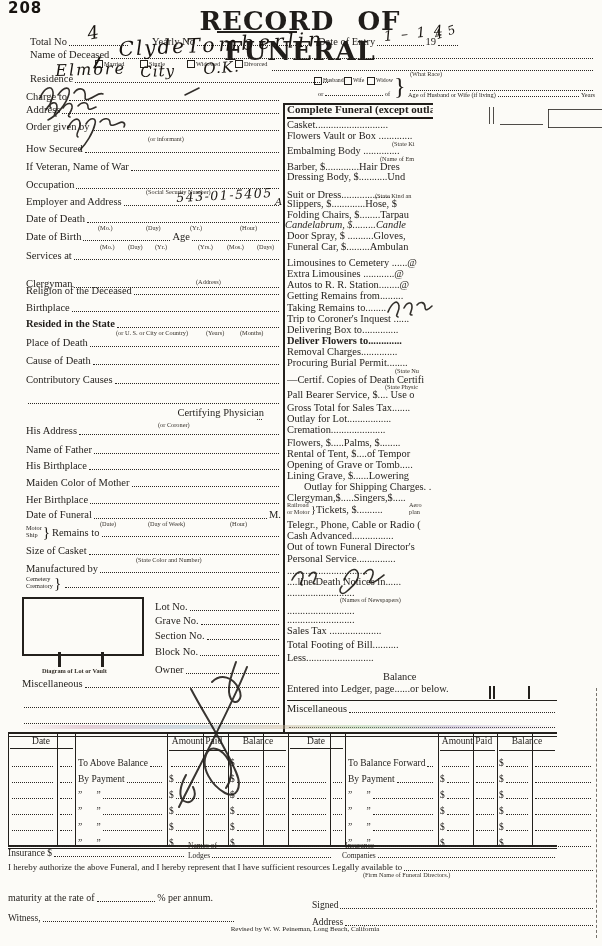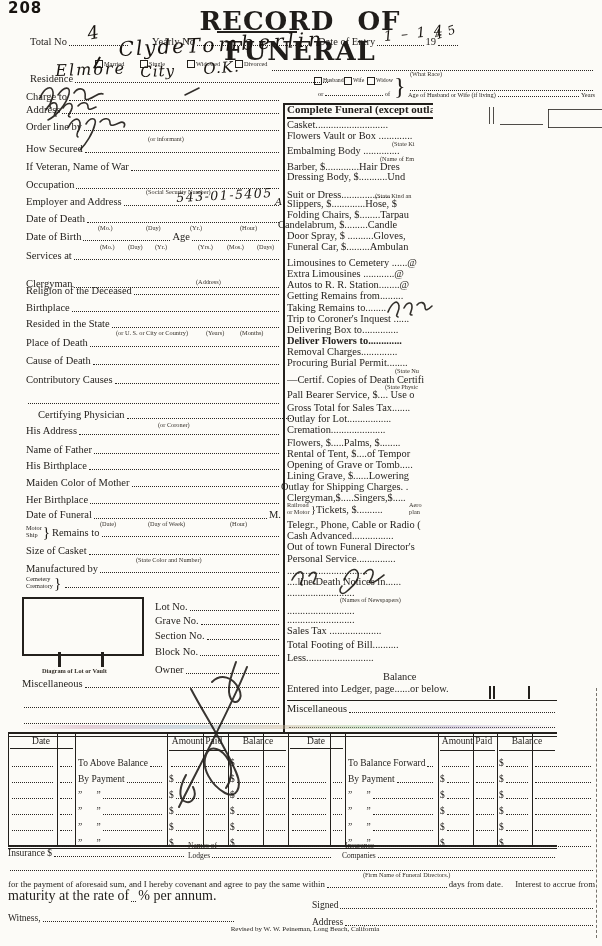--- a/index.html
+++ b/index.html
@@ -39,20 +39,23 @@
   <div class="row" style="left:30px;top:35px;width:100px;">
     <span class="lbl">Total No</span><div class="leader"></div>
   </div>
   <div class="row" style="left:152px;top:35px;width:160px;">
     <span class="lbl">Yearly No</span><div class="leader"></div>
   </div>
   <div class="row" style="left:318px;top:35px;width:142px;">
     <span class="lbl">Date of Entry</span><div class="leader"></div>
     <span class="lbl">19</span><div class="leader fix" style="width:20px;"></div>
   </div>
+  <div class="row" style="left:30px;top:48px;width:565px;">
+    <span class="lbl">Name of Deceased</span><div class="leader"></div>
+  </div>
 
   <div id="marital">
       <div class="cb" style="left: 95px; top: 60px;"></div>
       <div class="cblbl" style="left: 104px; top: 61px; font-size: 6.3px;">Married</div>
       <div class="cb" style="left: 140px; top: 60px;"></div>
       <div class="cblbl" style="left: 149px; top: 61px; font-size: 6.3px;">Single</div>
       <div class="cb" style="left: 187px; top: 60px;"></div>
       <div class="cblbl" style="left: 196px; top: 61px; font-size: 6.3px;">Widowed</div>
       <div class="cb" style="left: 235px; top: 60px;"></div>
       <div class="cblbl" style="left: 244px; top: 61px; font-size: 6.3px;">Divorced</div>
@@ -79,37 +82,37 @@
   </div>
   <div class="row" style="left:408px;top:89px;width:187px;font-size:6.3px;height:9px;">
     <span class="lbl">Age of Husband or Wife (if living)</span><div class="leader" style="border-bottom-width:1px;"></div>
     <span class="lbl">Years</span>
   </div>
   <div class="row" style="left:408px;top:80px;width:187px;"><div class="leader"></div></div>
 
   <div id="leftrows">
       <div class="row" style="left: 26px; top: 90px; width: 255px;"><span class="lbl">Charge to</span><div class="leader"></div></div>
       <div class="row" style="left: 26px; top: 103px; width: 255px;"><span class="lbl">Address</span><div class="leader"></div></div>
-      <div class="row" style="left: 26px; top: 120px; width: 255px;"><span class="lbl">Order line by</span><div class="leader"></div></div>
+      <div class="row" style="left: 26px; top: 120px; width: 255px;"><span class="lbl">Order given by</span><div class="leader"></div></div>
       <div class="row" style="left: 26px; top: 142px; width: 255px;"><span class="lbl">How Secured</span><div class="leader"></div></div>
       <div class="row" style="left: 26px; top: 160px; width: 255px;"><span class="lbl">If Veteran, Name of War</span><div class="leader"></div></div>
       <div class="row" style="left: 26px; top: 178px; width: 255px;"><span class="lbl">Occupation</span><div class="leader"></div></div>
       <div class="row" style="left: 26px; top: 195px; width: 255px;"><span class="lbl">Employer and Address</span><div class="leader"></div></div>
       <div class="row" style="left: 26px; top: 212px; width: 255px;"><span class="lbl">Date of Death</span><div class="leader"></div></div>
       <div class="row" style="left: 26px; top: 230px; width: 255px;"><span class="lbl">Date of Birth</span><div class="leader"></div><span class="lbl">Age</span><div class="leader"></div></div>
       <div class="row" style="left: 26px; top: 249px; width: 255px;"><span class="lbl">Services at</span><div class="leader"></div></div>
       <div class="row" style="left: 26px; top: 277px; width: 255px;"><span class="lbl">Clergyman</span><div class="leader"></div></div>
       <div class="row" style="left: 26px; top: 284px; width: 255px;"><span class="lbl">Religion of the Deceased</span><div class="leader"></div></div>
       <div class="row" style="left: 26px; top: 301px; width: 255px;"><span class="lbl">Birthplace</span><div class="leader"></div></div>
-      <div class="row" style="left: 26px; top: 317px; width: 255px;"><span class="lbl">Resided in the State</span><div class="leader"></div></div>
+      <div class="row" style="left: 26px; top: 317px; width: 255px; font-weight: bold;"><span class="lbl">Resided in the State</span><div class="leader"></div></div>
       <div class="row" style="left: 26px; top: 336px; width: 255px;"><span class="lbl">Place of Death</span><div class="leader"></div></div>
       <div class="row" style="left: 26px; top: 354px; width: 255px;"><span class="lbl">Cause of Death</span><div class="leader"></div></div>
       <div class="row" style="left: 26px; top: 373px; width: 255px;"><span class="lbl">Contributory Causes</span><div class="leader"></div></div>
       <div class="row" style="left: 26px; top: 393px; width: 255px;"><div class="leader"></div></div>
-      <div class="row" style="left: 38px; top: 408px; width: 255px;"><span class="lbl">Certifying Physician</span><div class="leader"></div></div>
+      <div class="row" style="left: 9px; top: 408px; width: 255px; flex-direction: column;"><span class="lbl">Certifying Physician</span><div class="leader"></div></div>
       <div class="row" style="left: 26px; top: 424px; width: 255px;"><span class="lbl">His Address</span><div class="leader"></div></div>
       <div class="row" style="left: 26px; top: 443px; width: 255px;"><span class="lbl">Name of Father</span><div class="leader"></div></div>
       <div class="row" style="left: 26px; top: 459px; width: 255px; align-items: flex-end;"><span class="lbl">His Birthplace</span><div class="leader"></div></div>
       <div class="row" style="left: 26px; top: 476px; width: 255px;"><span class="lbl">Maiden Color of Mother</span><div class="leader"></div></div>
       <div class="row" style="left: 26px; top: 493px; width: 255px;"><span class="lbl">Her Birthplace</span><div class="leader"></div></div>
       <div class="row" style="left: 26px; top: 508px; width: 255px;"><span class="lbl">Date of Funeral</span><div class="leader"></div><span class="lbl">M.</span></div>
       <div class="row" style="left: 26px; top: 526px; width: 255px;"><div class="stack"><div>Motor</div><div>Ship</div></div><span class="brace">}</span><span class="lbl">Remains to</span><div class="leader"></div></div>
       <div class="row" style="left: 26px; top: 544px; width: 255px;"><span class="lbl">Size of Casket</span><div class="leader"></div></div>
       <div class="row" style="left: 26px; top: 562px; width: 255px;"><span class="lbl">Manufactured by</span><div class="leader"></div></div>
       <div class="row" style="left: 26px; top: 577px; width: 255px;"><div class="stack"><div>Cemetery</div><div>Crematory</div></div><span class="brace">}</span><div class="leader"></div></div>
@@ -136,21 +139,21 @@
       <div class="ritem" style="left: 287px; top: 131px; width: 146px;">Flowers Vault or Box .............</div>
       <div class="ritem sm" style="left: 392px; top: 141px;">(State Ki</div>
       <div class="ritem" style="left: 287px; top: 146px; width: 146px;">Embalming Body ..............</div>
       <div class="ritem sm" style="left: 380px; top: 156px;">(Name of Em</div>
       <div class="ritem" style="left: 287px; top: 162px; width: 146px;">Barber, $.............Hair Dres</div>
       <div class="ritem" style="left: 287px; top: 172px; width: 146px;">Dressing Body, $...........Und</div>
       <div class="ritem" style="left: 287px; top: 182px; width: 146px; margin-top: 8px;">Suit or Dress...................</div>
       <div class="ritem sm" style="left: 375px; top: 193px;">(State Kind an</div>
       <div class="ritem" style="left: 287px; top: 199px; width: 146px;">Slippers, $.............Hose, $</div>
       <div class="ritem" style="left: 287px; top: 210px; width: 146px;">Folding Chairs, $........Tarpau</div>
-      <div class="ritem" style="left: 278px; top: 220px; width: 146px;">Candelabrum, $.........Candle</div>
+      <div class="ritem" style="left: 285px; top: 220px; width: 146px; font-style: italic;">Candelabrum, $.........Candle</div>
       <div class="ritem" style="left: 287px; top: 231px; width: 146px;">Door Spray, $ ..........Gloves,</div>
       <div class="ritem" style="left: 287px; top: 242px; width: 146px;">Funeral Car, $.........Ambulan</div>
       <div class="ritem" style="left: 287px; top: 258px; width: 146px;">Limousines to Cemetery ......@</div>
       <div class="ritem" style="left: 287px; top: 269px; width: 146px;">Extra Limousines ............@</div>
       <div class="ritem" style="left: 287px; top: 280px; width: 146px;">Autos to R. R. Station........@</div>
       <div class="ritem" style="left: 287px; top: 291px; width: 146px;">Getting Remains from.........</div>
       <div class="ritem" style="left: 287px; top: 303px; width: 146px;">Taking Remains to........</div>
       <div class="ritem" style="left: 287px; top: 314px; width: 146px;">Trip to Coroner's Inquest ......</div>
       <div class="ritem" style="left: 287px; top: 325px; width: 146px;">Delivering Box to..............</div>
       <div class="ritem" style="left: 287px; top: 336px; width: 146px; font-weight: bold;">Deliver Flowers to.............</div>
@@ -160,21 +163,21 @@
       <div class="ritem" style="left: 287px; top: 375px; width: 146px;">—Certif. Copies of Death Certifi</div>
       <div class="ritem sm" style="left: 385px; top: 384px;">(State Physic</div>
       <div class="ritem" style="left: 287px; top: 390px; width: 146px;">Pall Bearer Service, $.... Use o</div>
       <div class="ritem" style="left: 287px; top: 403px; width: 146px;">Gross Total for Sales Tax.......</div>
       <div class="ritem" style="left: 287px; top: 414px; width: 146px;">Outlay for Lot.................</div>
       <div class="ritem" style="left: 287px; top: 425px; width: 146px;">Cremation.....................</div>
       <div class="ritem" style="left: 287px; top: 438px; width: 146px;">Flowers, $.....Palms, $........</div>
       <div class="ritem" style="left: 287px; top: 449px; width: 146px;">Rental of Tent, $....of Tempor</div>
       <div class="ritem" style="left: 287px; top: 460px; width: 146px;">Opening of Grave or Tomb.....</div>
       <div class="ritem" style="left: 287px; top: 471px; width: 146px;">Lining Grave, $......Lowering</div>
-      <div class="ritem" style="left: 281px; top: 482px; width: 146px;">Outlay for Shipping Charges. .</div>
+      <div class="ritem" style="left: 304px; top: 482px; width: 146px;">Outlay for Shipping Charges. .</div>
       <div class="ritem" style="left: 287px; top: 493px; width: 146px;">Clergyman,$.....Singers,$.....</div>
       <div class="ritem sm" style="left: 287px; top: 502px;">Railroad</div>
       <div class="ritem sm" style="left: 287px; top: 509px;">or Motor</div>
       <div class="ritem" style="left: 311px; top: 505px; width: 122px;">}Tickets, $..........</div>
       <div class="ritem sm" style="left: 409px; top: 502px;">Aero</div>
       <div class="ritem sm" style="left: 409px; top: 509px;">plan</div>
       <div class="ritem" style="left: 287px; top: 520px; width: 146px;">Telegr., Phone, Cable or Radio (</div>
       <div class="ritem" style="left: 287px; top: 531px; width: 146px;">Cash Advanced................</div>
       <div class="ritem" style="left: 287px; top: 542px; width: 146px;">Out of town Funeral Director's</div>
       <div class="ritem" style="left: 287px; top: 554px; width: 146px;">Personal Service...............</div>
@@ -217,30 +220,24 @@
   <div class="sub" style="left:188px;top:842px;font-size:7.5px;">Names of</div>
   <div class="row" style="left:188px;top:849px;width:145px;font-size:7.5px;height:10px;">
     <span class="lbl">Lodges</span><div class="leader" style="border-bottom-width:1.2px;"></div>
   </div>
   <div class="sub" style="left:345px;top:842px;font-size:7.5px;">Insurance</div>
   <div class="row" style="left:342px;top:849px;width:215px;font-size:7.5px;height:10px;">
     <span class="lbl">Companies</span><div class="leader" style="border-bottom-width:1.2px;"></div>
   </div>
 
   <div class="row" style="left:8px;top:860px;width:587px;font-size:8.8px;">
-    <div class="leader"></div>
+    <span class="lbl">I hereby authorize the above Funeral, and I hereby represent that I have sufficient resources Legally available to</span><div class="leader"></div>
   </div>
   <div class="sub" style="left:363px;top:872px;">(Firm Name of Funeral Directors.)</div>
-  <div class="row" style="left:8px;top:877px;width:587px;font-size:8.8px;">
-    <span class="lbl">for the payment of aforesaid sum, and I hereby covenant and agree to pay the same within</span><div class="leader"></div>
-    <span class="lbl">days from date.</span>
-    <span style="width:12px;"></span>
-    <span class="lbl">Interest to accrue from</span>
-  </div>
-  <div class="row" style="left:8px;top:891px;width:205px;font-size:14px;">
+  <div class="row" style="left:8px;top:891px;width:205px;font-size:10px;">
     <span class="lbl">maturity at the rate of</span><div class="leader"></div>
     <span class="lbl">% per annum.</span>
   </div>
   <div class="row" style="left:8px;top:911px;width:228px;font-size:9.5px;">
     <span class="lbl">Witness,</span><div class="leader"></div>
   </div>
   <div class="row" style="left:312px;top:898px;width:283px;font-size:9.5px;">
     <span class="lbl">Signed</span><div class="leader"></div>
   </div>
   <div class="row" style="left:312px;top:915px;width:283px;font-size:9.5px;">

